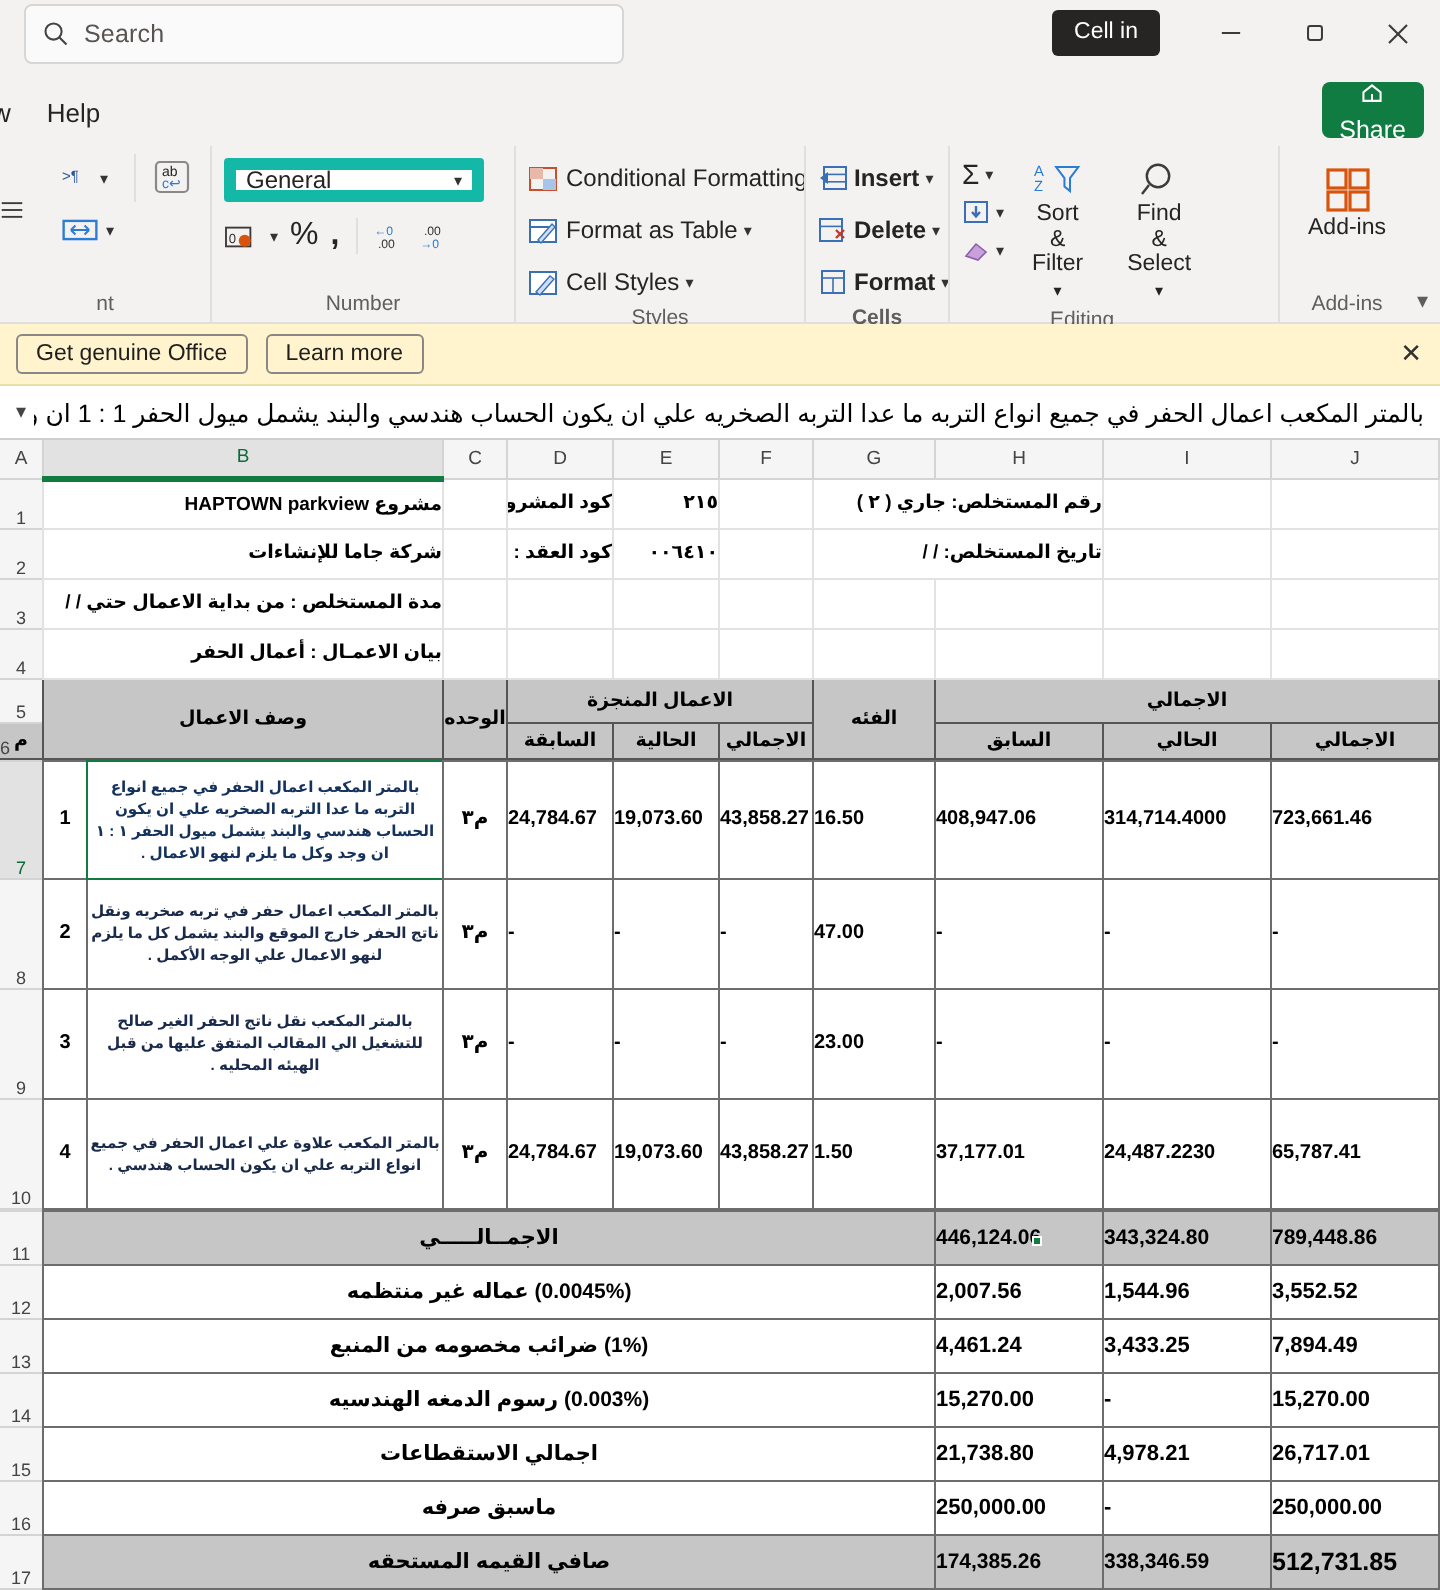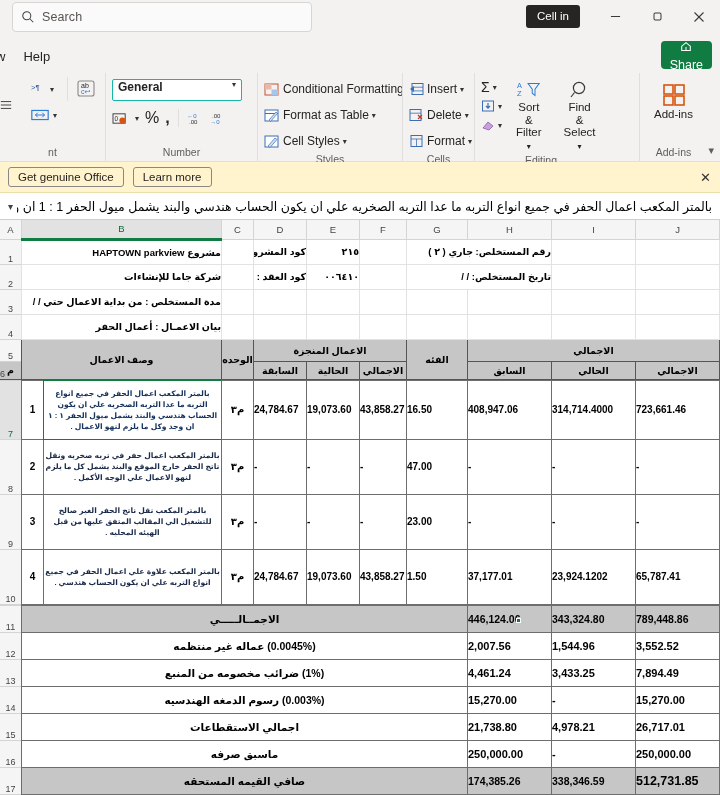--- a/index.html
+++ b/index.html
@@ -125,29 +125,28 @@
     display: inline-flex;
     align-items: center;
     justify-content: center;
     flex: none;
   }
   .lbl { font-size: 12px; color: #252423; white-space: nowrap; }
   .cv { font-size: 8px; color: #333; }
   .numfmt-select {
     width: 130px; height: 22px;
     background: #fff;
-    border: 1px solid #14b8a6;
+    border: 6px solid #14b8a6;
     border-radius: 2px;
     display: flex;
-    align-items: flex-start;
+    align-items: center;
     justify-content: space-between;
     padding: 0 5px;
     font-size: 12px;
     color: #252423;
-    font-weight: bold;
   }
   .bigbtn {
     display: flex; flex-direction: column; align-items: center;
     gap: 1px; padding: 2px 8px;
   }
   .bigbtn .lbl2 { font-size: 11.5px; color: #252423; text-align: center; line-height: 1.1; }
   .ribbon-collapse {
     position: absolute;
     right: 6px; bottom: 4px;
     color: #605e5c;
@@ -463,21 +462,21 @@
               <path d="M4 12 L11 4 L13 5.5 L6 13.5 Z" fill="#cfdff2" stroke="#3b6fb5" stroke-width=".7"></path>
             </svg>
         </span>
         <span class="lbl">Cell Styles</span>
         <span class="cv">▾</span>
       </div>
     </div>
     <div class="rgroup-label">Styles</div>
   </div>
 
-  <div class="rgroup" style="width:72px;">
+  <div class="rgroup" style="width:72px;font-weight:bold;">
     <div class="rgroup-body" style="flex-direction:column; gap:2px;">
       <div class="rowi">
         <span class="ic">
           <svg width="15" height="14" viewBox="0 0 15 14">
               <rect x="3" y="1.5" width="11" height="11" fill="none" stroke="#3b6fb5" stroke-width="1"></rect>
               <line x1="3" y1="5.2" x2="14" y2="5.2" stroke="#3b6fb5" stroke-width=".8"></line>
               <line x1="3" y1="8.9" x2="14" y2="8.9" stroke="#3b6fb5" stroke-width=".8"></line>
               <path d="M5 4 l-4 3 l4 3" fill="#3b6fb5"></path>
             </svg>
         </span>
@@ -743,21 +742,21 @@
     <td class="dcell num">-</td>
     <td class="dcell num">-</td>
     <td class="dcell">م٣</td>
     <td class="desc">بالمتر المكعب نقل ناتج الحفر الغير صالح للتشغيل الي المقالب المتفق عليها من قبل الهيئه المحليه .</td>
     <td class="dcell">3</td>
     <td class="rowhdr">9</td>
   </tr>
 
   <tr style="height:55px;">
     <td class="dcell num">65,787.41</td>
-    <td class="dcell num">23,924.1202</td>
+    <td class="dcell num">24,487.2230</td>
     <td class="dcell num">37,177.01</td>
     <td class="dcell num">1.50</td>
     <td class="dcell num">43,858.27</td>
     <td class="dcell num">19,073.60</td>
     <td class="dcell num">24,784.67</td>
     <td class="dcell">م٣</td>
     <td class="desc">بالمتر المكعب علاوة علي اعمال الحفر في جميع انواع التربه علي ان يكون الحساب هندسي .</td>
     <td class="dcell">4</td>
     <td class="rowhdr">10</td>
   </tr>

